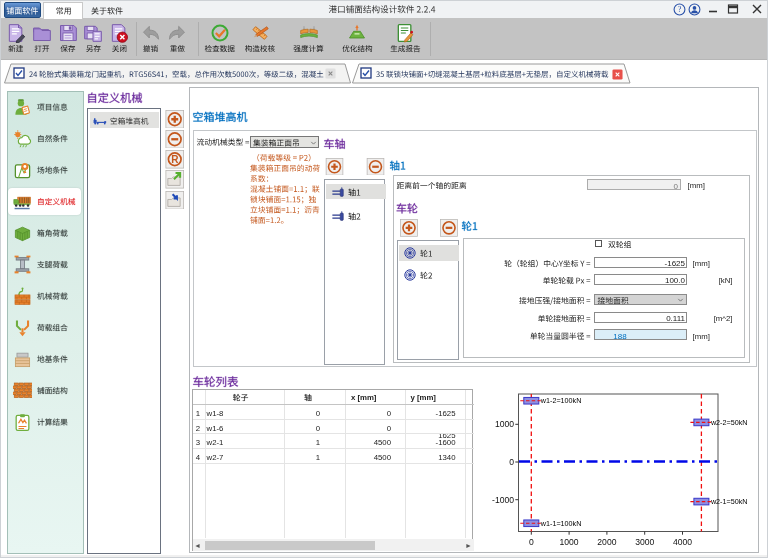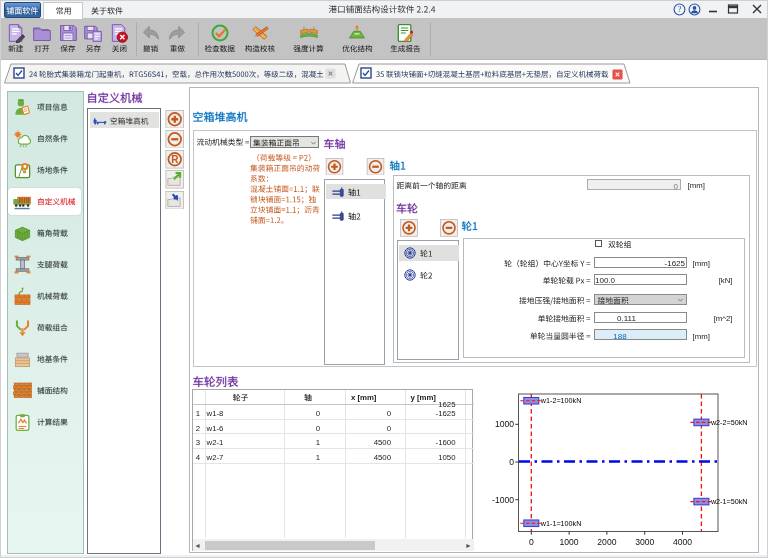--- a/index.html
+++ b/index.html
@@ -304,28 +304,28 @@
     <circle cx="12" cy="12" r="7.6" fill="none" stroke="#2a3a9e" stroke-width="1.2"></circle>
     <circle cx="12" cy="12" r="2.8" fill="#2a3a9e"></circle>
     <path d="M12 4.5v15M4.5 12h15M6.8 6.8l10.4 10.4M17.2 6.8L6.8 17.2" stroke="#2a3a9e" stroke-width="1.3"></path>
   </svg>
 <div style="position:absolute;left:462.5px;top:237.5px;width:282px;height:120px;border:1px solid #b9bcbe;"></div>
 <div style="position:absolute;left:595px;top:239.5px;width:7px;height:7px;border:1px solid #555;background:#fff;"></div>
 <div style="position:absolute;left:593.5px;top:256.5px;width:93px;height:11px;border:1px solid #8a8a8a;background:#fff;"></div>
 <div style="position:absolute;left:595px;top:259.06px;width:90px;font:normal 8px 'Liberation Sans',sans-serif;color:#1a1a1a;text-align:right;letter-spacing:0px;white-space:nowrap">-1625</div>
 <div style="position:absolute;left:692.5px;top:259.246px;width:40px;font:normal 7.8px 'Liberation Sans',sans-serif;color:#222;text-align:left;letter-spacing:0px;white-space:nowrap">[mm]</div>
 <div style="position:absolute;left:593.5px;top:273.5px;width:93px;height:11px;border:1px solid #8a8a8a;background:#fff;"></div>
-<div style="position:absolute;left:595px;top:276.06px;width:90px;font:normal 8px 'Liberation Sans',sans-serif;color:#1a1a1a;text-align:left;letter-spacing:0px;white-space:nowrap">100.0</div>
+<div style="position:absolute;left:595px;top:276.06px;width:90px;font:normal 8px 'Liberation Sans',sans-serif;color:#1a1a1a;text-align:right;letter-spacing:0px;white-space:nowrap">100.0</div>
 <div style="position:absolute;left:692.5px;top:276.246px;width:40px;font:normal 7.8px 'Liberation Sans',sans-serif;color:#222;text-align:right;letter-spacing:0px;white-space:nowrap">[kN]</div>
 <div style="position:absolute;left:593.5px;top:293.5px;width:93px;height:11px;border:1px solid #8a8a8a;background:#d4d4d4;"></div>
 <svg style="position:absolute;left:677px;top:297px" width="7" height="6" viewBox="0 0 8 8">
     <path d="M1 2.5l3 3 3-3" fill="none" stroke="#666" stroke-width="1.1"></path>
   </svg>
 <div style="position:absolute;left:593.5px;top:311.5px;width:93px;height:11px;border:1px solid #8a8a8a;background:#fff;"></div>
-<div style="position:absolute;left:617px;top:314.06px;width:90px;font:normal 8px 'Liberation Sans',sans-serif;color:#1a1a1a;letter-spacing:0px;white-space:nowrap">0.111</div>
+<div style="position:absolute;left:595px;top:314.06px;width:90px;font:normal 8px 'Liberation Sans',sans-serif;color:#1a1a1a;text-align:right;letter-spacing:0px;white-space:nowrap">0.111</div>
 <div style="position:absolute;left:692.5px;top:314.246px;width:40px;font:normal 7.8px 'Liberation Sans',sans-serif;color:#222;text-align:right;letter-spacing:0px;white-space:nowrap">[m^2]</div>
 <div style="position:absolute;left:593.5px;top:329px;width:93px;height:11px;border:1px solid #8a8a8a;background:#dbeef8;"></div>
 <div style="position:absolute;left:575px;top:331.56px;width:90px;font:normal 8px 'Liberation Sans',sans-serif;color:#0070c0;text-align:center;letter-spacing:0px;white-space:nowrap">188</div>
 <div style="position:absolute;left:692.5px;top:331.746px;width:40px;font:normal 7.8px 'Liberation Sans',sans-serif;color:#222;text-align:left;letter-spacing:0px;white-space:nowrap">[mm]</div>
 <div style="position:absolute;left:191.5px;top:389px;width:281.5px;height:161.5px;border:1px solid #a8a8a8;background:#fff;"></div>
 <div style="position:absolute;left:204.9px;top:390px;width:1px;height:148px;background:#e4e4e4;"></div>
 <div style="position:absolute;left:284px;top:390px;width:1px;height:148px;background:#e4e4e4;"></div>
 <div style="position:absolute;left:345px;top:390px;width:1px;height:148px;background:#e4e4e4;"></div>
 <div style="position:absolute;left:405px;top:390px;width:1px;height:148px;background:#e4e4e4;"></div>
 <div style="position:absolute;left:464.5px;top:390px;width:1px;height:148px;background:#e4e4e4;"></div>
@@ -335,33 +335,33 @@
 <div style="position:absolute;left:193px;top:409.046px;width:10px;font:normal 7.8px 'Liberation Sans',sans-serif;color:#222;text-align:center;letter-spacing:0px;white-space:nowrap">1</div>
 <div style="position:absolute;left:206.5px;top:409.046px;width:50px;font:normal 7.8px 'Liberation Sans',sans-serif;color:#222;text-align:left;letter-spacing:0px;white-space:nowrap">w1-8</div>
 <div style="position:absolute;left:270px;top:409.046px;width:50px;font:normal 7.8px 'Liberation Sans',sans-serif;color:#222;text-align:right;letter-spacing:0px;white-space:nowrap">0</div>
 <div style="position:absolute;left:341px;top:409.046px;width:50px;font:normal 7.8px 'Liberation Sans',sans-serif;color:#222;text-align:right;letter-spacing:0px;white-space:nowrap">0</div>
 <div style="position:absolute;left:405.5px;top:409.046px;width:50px;font:normal 7.8px 'Liberation Sans',sans-serif;color:#222;text-align:right;letter-spacing:0px;white-space:nowrap">-1625</div>
 <div style="position:absolute;left:192.5px;top:418.6px;width:281.5px;height:1px;background:#e4e4e4;"></div>
 <div style="position:absolute;left:193px;top:423.696px;width:10px;font:normal 7.8px 'Liberation Sans',sans-serif;color:#222;text-align:center;letter-spacing:0px;white-space:nowrap">2</div>
 <div style="position:absolute;left:206.5px;top:423.696px;width:50px;font:normal 7.8px 'Liberation Sans',sans-serif;color:#222;text-align:left;letter-spacing:0px;white-space:nowrap">w1-6</div>
 <div style="position:absolute;left:270px;top:423.696px;width:50px;font:normal 7.8px 'Liberation Sans',sans-serif;color:#222;text-align:right;letter-spacing:0px;white-space:nowrap">0</div>
 <div style="position:absolute;left:341px;top:423.696px;width:50px;font:normal 7.8px 'Liberation Sans',sans-serif;color:#222;text-align:right;letter-spacing:0px;white-space:nowrap">0</div>
-<div style="position:absolute;left:405.5px;top:400px;width:50px;font:normal 7.8px 'Liberation Sans',sans-serif;color:#222;text-align:right;letter-spacing:0px;white-space:nowrap">1625</div>
+<div style="position:absolute;left:405.5px;top:431px;width:50px;font:normal 7.8px 'Liberation Sans',sans-serif;color:#222;text-align:right;letter-spacing:0px;white-space:nowrap">1625</div>
 <div style="position:absolute;left:192.5px;top:433.25px;width:281.5px;height:1px;background:#e4e4e4;"></div>
 <div style="position:absolute;left:193px;top:438.346px;width:10px;font:normal 7.8px 'Liberation Sans',sans-serif;color:#222;text-align:center;letter-spacing:0px;white-space:nowrap">3</div>
 <div style="position:absolute;left:206.5px;top:438.346px;width:50px;font:normal 7.8px 'Liberation Sans',sans-serif;color:#222;text-align:left;letter-spacing:0px;white-space:nowrap">w2-1</div>
 <div style="position:absolute;left:270px;top:438.346px;width:50px;font:normal 7.8px 'Liberation Sans',sans-serif;color:#222;text-align:right;letter-spacing:0px;white-space:nowrap">1</div>
 <div style="position:absolute;left:341px;top:438.346px;width:50px;font:normal 7.8px 'Liberation Sans',sans-serif;color:#222;text-align:right;letter-spacing:0px;white-space:nowrap">4500</div>
 <div style="position:absolute;left:405.5px;top:438.346px;width:50px;font:normal 7.8px 'Liberation Sans',sans-serif;color:#222;text-align:right;letter-spacing:0px;white-space:nowrap">-1600</div>
 <div style="position:absolute;left:192.5px;top:447.9px;width:281.5px;height:1px;background:#e4e4e4;"></div>
 <div style="position:absolute;left:193px;top:452.996px;width:10px;font:normal 7.8px 'Liberation Sans',sans-serif;color:#222;text-align:center;letter-spacing:0px;white-space:nowrap">4</div>
 <div style="position:absolute;left:206.5px;top:452.996px;width:50px;font:normal 7.8px 'Liberation Sans',sans-serif;color:#222;text-align:left;letter-spacing:0px;white-space:nowrap">w2-7</div>
 <div style="position:absolute;left:270px;top:452.996px;width:50px;font:normal 7.8px 'Liberation Sans',sans-serif;color:#222;text-align:right;letter-spacing:0px;white-space:nowrap">1</div>
 <div style="position:absolute;left:341px;top:452.996px;width:50px;font:normal 7.8px 'Liberation Sans',sans-serif;color:#222;text-align:right;letter-spacing:0px;white-space:nowrap">4500</div>
-<div style="position:absolute;left:405.5px;top:452.996px;width:50px;font:normal 7.8px 'Liberation Sans',sans-serif;color:#222;text-align:right;letter-spacing:0px;white-space:nowrap">1050</div>
+<div style="position:absolute;left:405.5px;top:452.996px;width:50px;font:normal 7.8px 'Liberation Sans',sans-serif;color:#222;text-align:right;letter-spacing:0px;white-space:nowrap">1340</div>
 <div style="position:absolute;left:192.5px;top:462.55px;width:281.5px;height:1px;background:#e4e4e4;"></div>
 <div style="position:absolute;left:192.5px;top:538.8px;width:281.5px;height:12.7px;background:#f1f1f1;"></div>
 <div style="position:absolute;left:205.4px;top:540.8px;width:170px;height:9px;background:#c9c9c9;"></div>
 <div style="position:absolute;left:194px;top:542.49px;width:10px;font:normal 7px 'Liberation Sans',sans-serif;color:#555;text-align:left;letter-spacing:0px;white-space:nowrap">◄</div>
 <div style="position:absolute;left:465px;top:542.49px;width:10px;font:normal 7px 'Liberation Sans',sans-serif;color:#555;text-align:left;letter-spacing:0px;white-space:nowrap">►</div>
 <svg style="position:absolute;left:480px;top:388px" width="288" height="168" viewBox="480 388 288 168">
     <rect x="518.5" y="394" width="199.5" height="137.5" fill="#fff" stroke="#555" stroke-width="1"></rect>
     <path d="M531.3 531.5v3.2" stroke="#333" stroke-width="1"></path>
     <text x="531.3" y="544.5" font-family="Liberation Sans" font-size="8.6" fill="#111" text-anchor="middle">0</text>
     <path d="M569.1 531.5v3.2" stroke="#333" stroke-width="1"></path>

